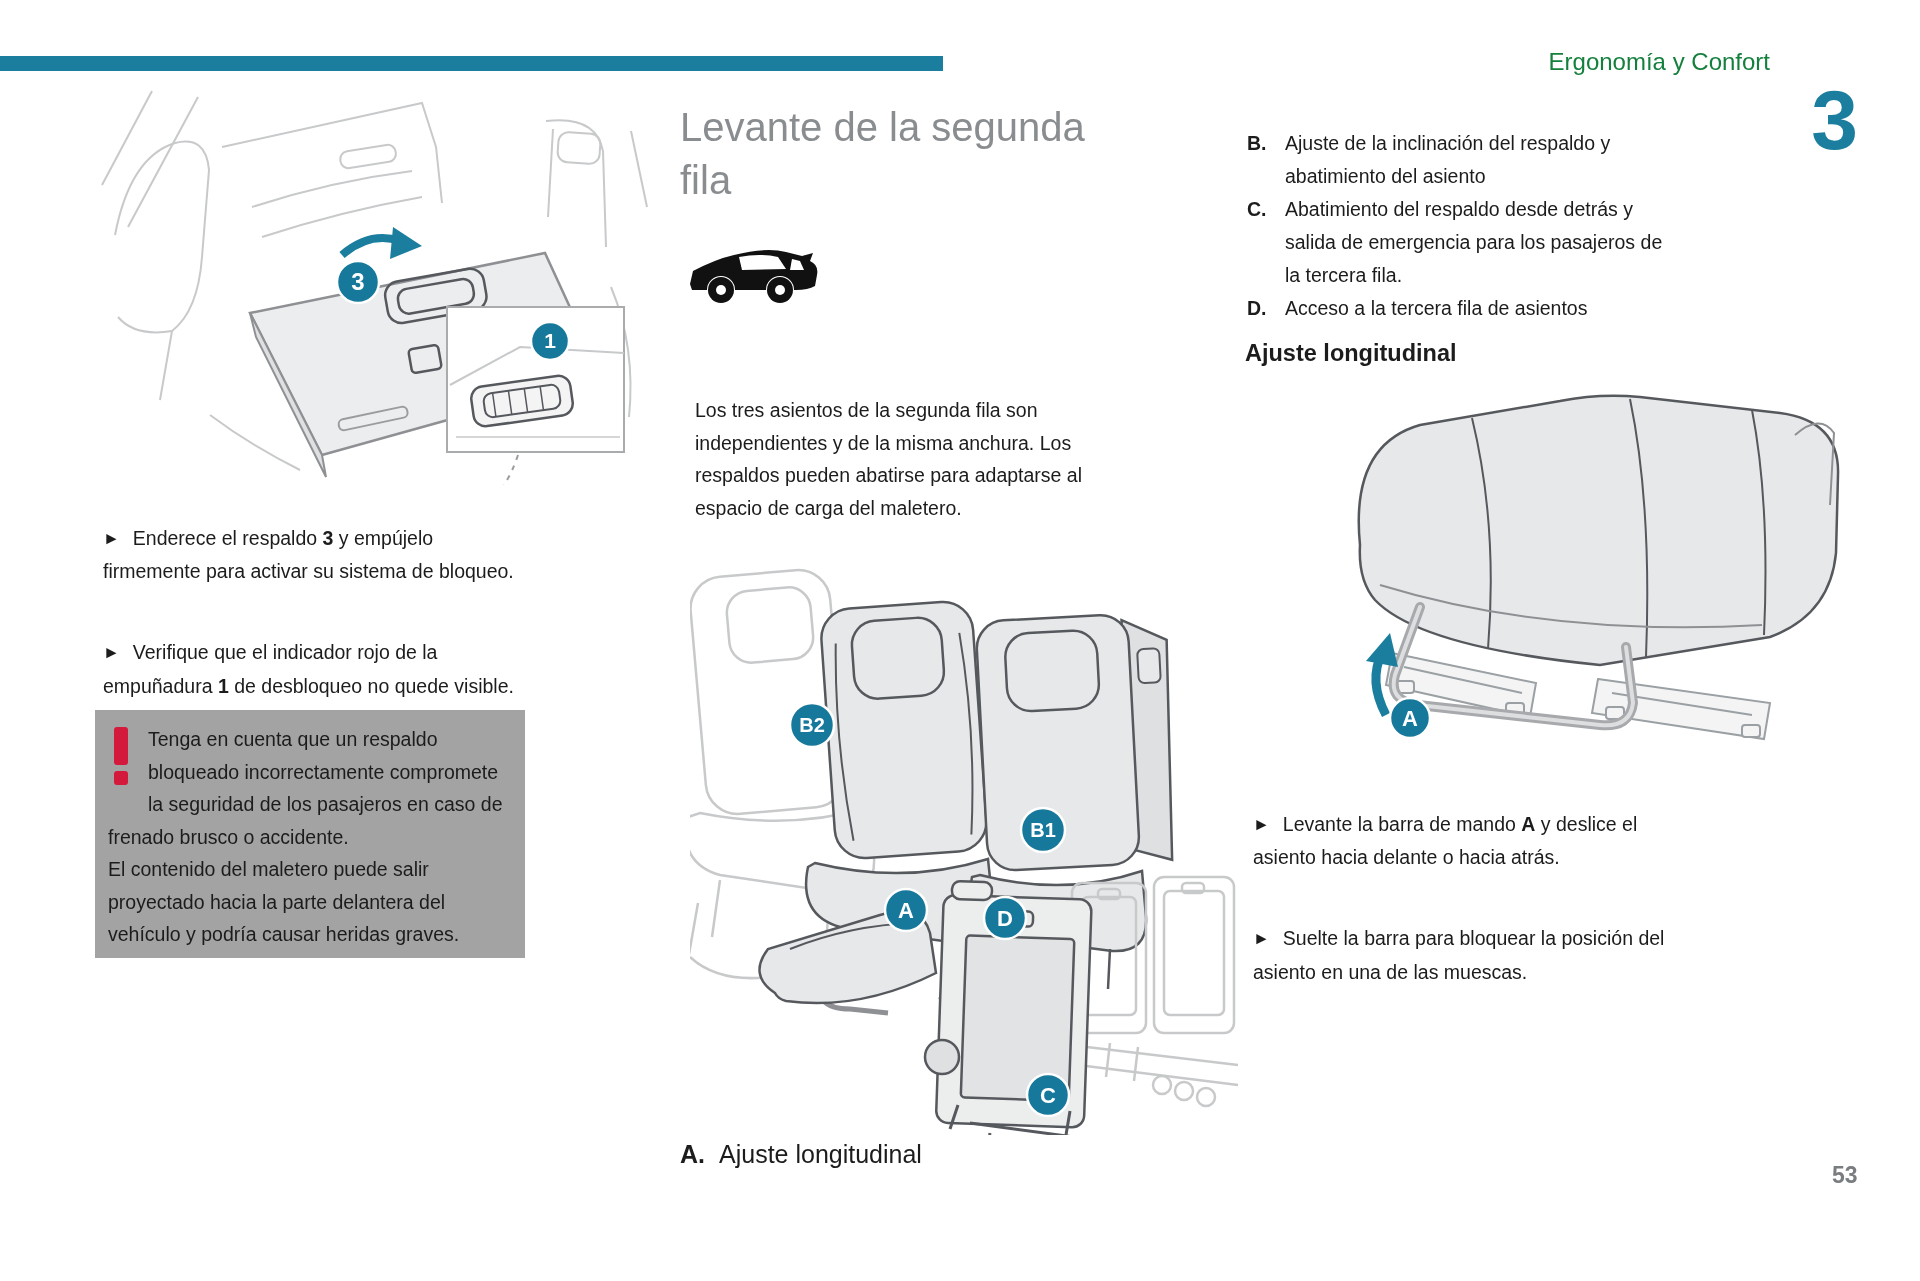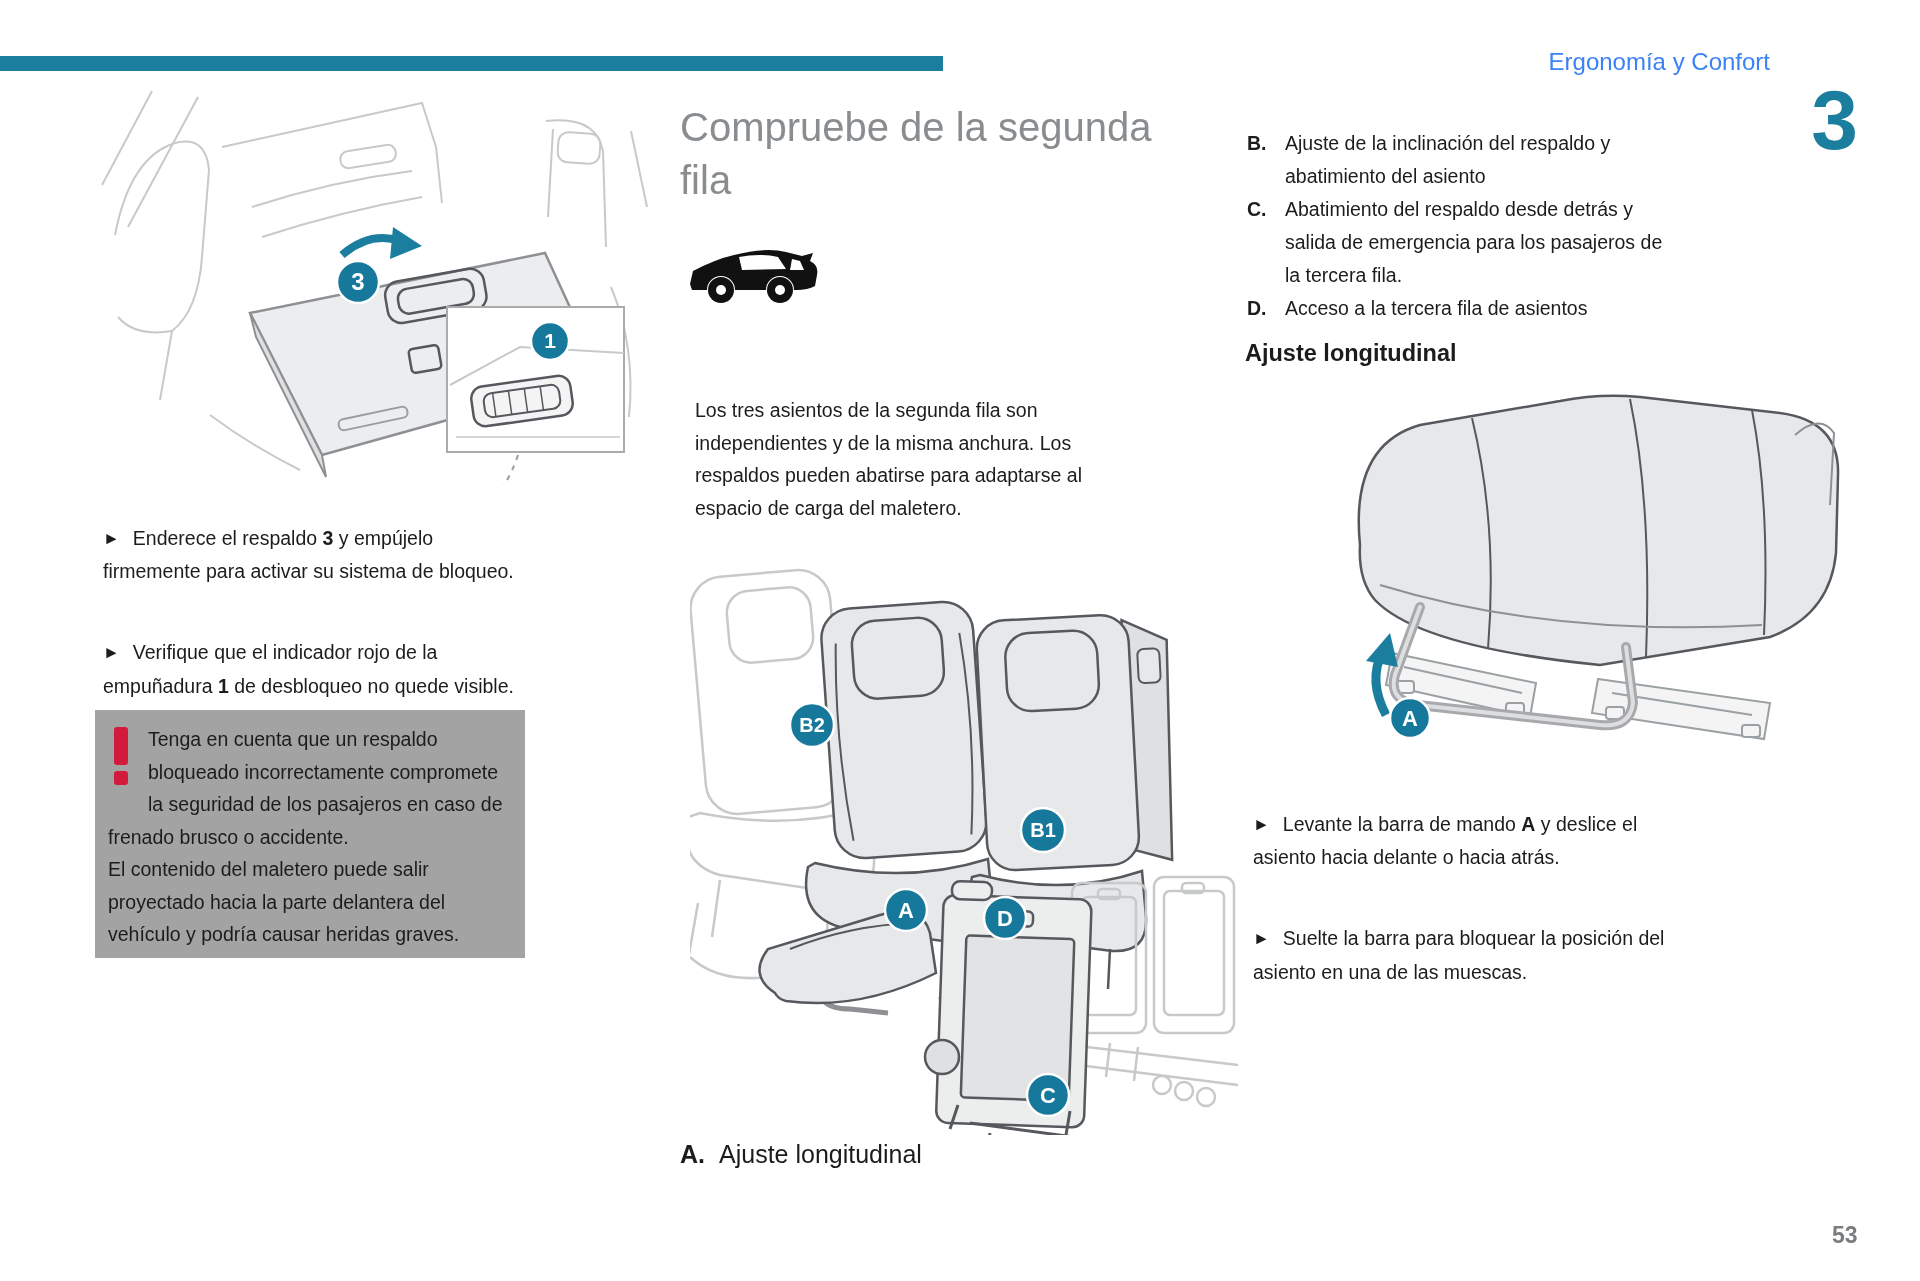--- a/index.html
+++ b/index.html
@@ -1,22 +1,22 @@
 <!DOCTYPE html>
 <html><head>
 <meta charset="utf-8">
 <style>
   html,body{margin:0;padding:0;background:#f3f3f3;}
   .page{position:relative;width:1920px;height:1281px;background:#ffffff;overflow:hidden;
         font-family:"Liberation Sans","DejaVu Sans",sans-serif;color:#1c1c1c;}
   .abs{position:absolute;}
   .topbar{left:0;top:56px;width:943px;height:15px;background:#1b7e9e;}
-  .runhead{top:48px;right:150px;font-size:24px;color:#3b82f6;}
+  .runhead{top:48px;right:150px;font-size:24px;color:#15803d;}
   .chapter{top:78px;right:62px;font-size:84px;font-weight:bold;color:#1b7e9e;line-height:1;}
-  .pagenum{left:1832px;top:1222px;font-size:23px;font-weight:bold;color:#7a7d80;}
+  .pagenum{left:1832px;top:1162px;font-size:23px;font-weight:bold;color:#7a7d80;}
 
   .body-text{font-size:19.5px;line-height:32.5px;white-space:pre-line;}
   .bullet-item{margin:8px;}
   .bullet-mark{display:inline-block;margin-right:13px;font-size:17px;vertical-align:1px;}
   .b{font-weight:bold;}
 
   .warnbox{left:95px;top:710px;width:430px;height:248px;background:#a3a3a3;box-sizing:border-box;
            padding:13px 12px 0 13px;}
   .warn-icon{float:left;width:40px;height:66px;position:relative;}
   .warn-bar{position:absolute;left:6px;top:4px;width:14px;height:38px;background:#d41a3c;border-radius:3px;}
@@ -115,21 +115,21 @@
       </span>
     <div class="body-text">Tenga en cuenta que un respaldo
 bloqueado incorrectamente compromete
 la seguridad de los pasajeros en caso de
 frenado brusco o accidente.
 El contenido del maletero puede salir
 proyectado hacia la parte delantera del
 vehículo y podría causar heridas graves.</div>
   </div>
 
-  <div class="abs mid-title">Compruebe de la segunda
+  <div class="abs mid-title">Levante de la segunda
 fila</div>
 
   <svg class="abs" style="left:682px;top:244px" width="140" height="64" viewBox="0 0 140 64">
     <path d="M8,40 L11,27 Q34,15 52,11 Q84,3 104,8 L120,12 L131,9 L128,17 Q137,21 135,31 L133,42 Q126,46 114,46 L112,46 A14,14 0 0,0 84,46 L53,46 A14,14 0 0,0 25,46 L10,46 Z" fill="#111111"></path>
     <path d="M57,13 Q78,9 96,13 L104,25 L60,26 Z" fill="#ffffff"></path>
     <path d="M110,15 L118,17 L122,26 L108,26 Z" fill="#ffffff"></path>
     <circle cx="39" cy="46" r="13" fill="#111111"></circle>
       <circle cx="39" cy="46" r="5" fill="#ffffff"></circle>
     <circle cx="98" cy="46" r="13" fill="#111111"></circle>
       <circle cx="98" cy="46" r="5" fill="#ffffff"></circle>

